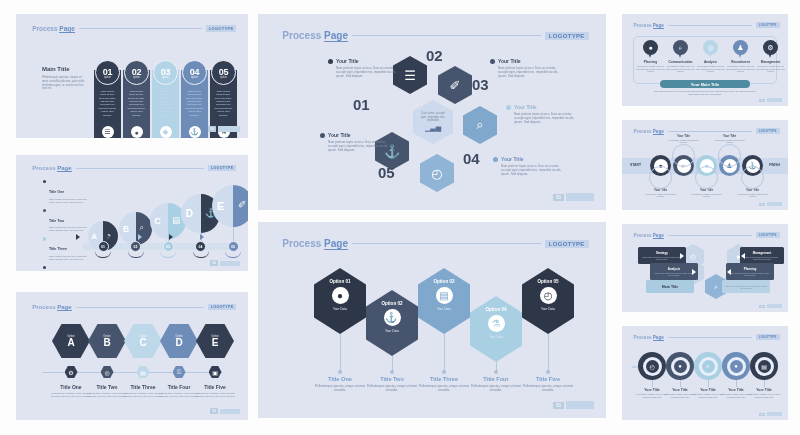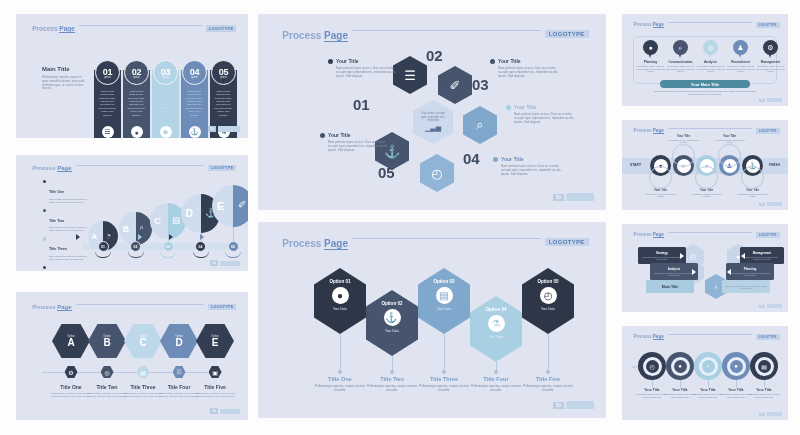--- a/index.html
+++ b/index.html
@@ -15,21 +15,21 @@
   .slide {
     position: absolute;
     background: #dfe4f0;
     overflow: hidden;
   }
 
   
   .shead {
     position: absolute;
     left: 7%; right: 5%;
-    display: flex; align-items: flex-start;
+    display: flex; align-items: center;
     gap: 4px;
   }
   .shead .ttl { font-weight: bold; color: #8fa6cf; white-space: nowrap; }
   .shead .ttl b { color: #6b8ec4; border-bottom: 1px solid #6b8ec4; }
   .shead .rule { flex: 1; height: 1px; background: #b9c7e2; }
   .shead .logo {
     background: #c3d3ea; color: #5c7db3;
     font-weight: bold; letter-spacing: .3px;
     padding: 1px 3px; white-space: nowrap;
   }

